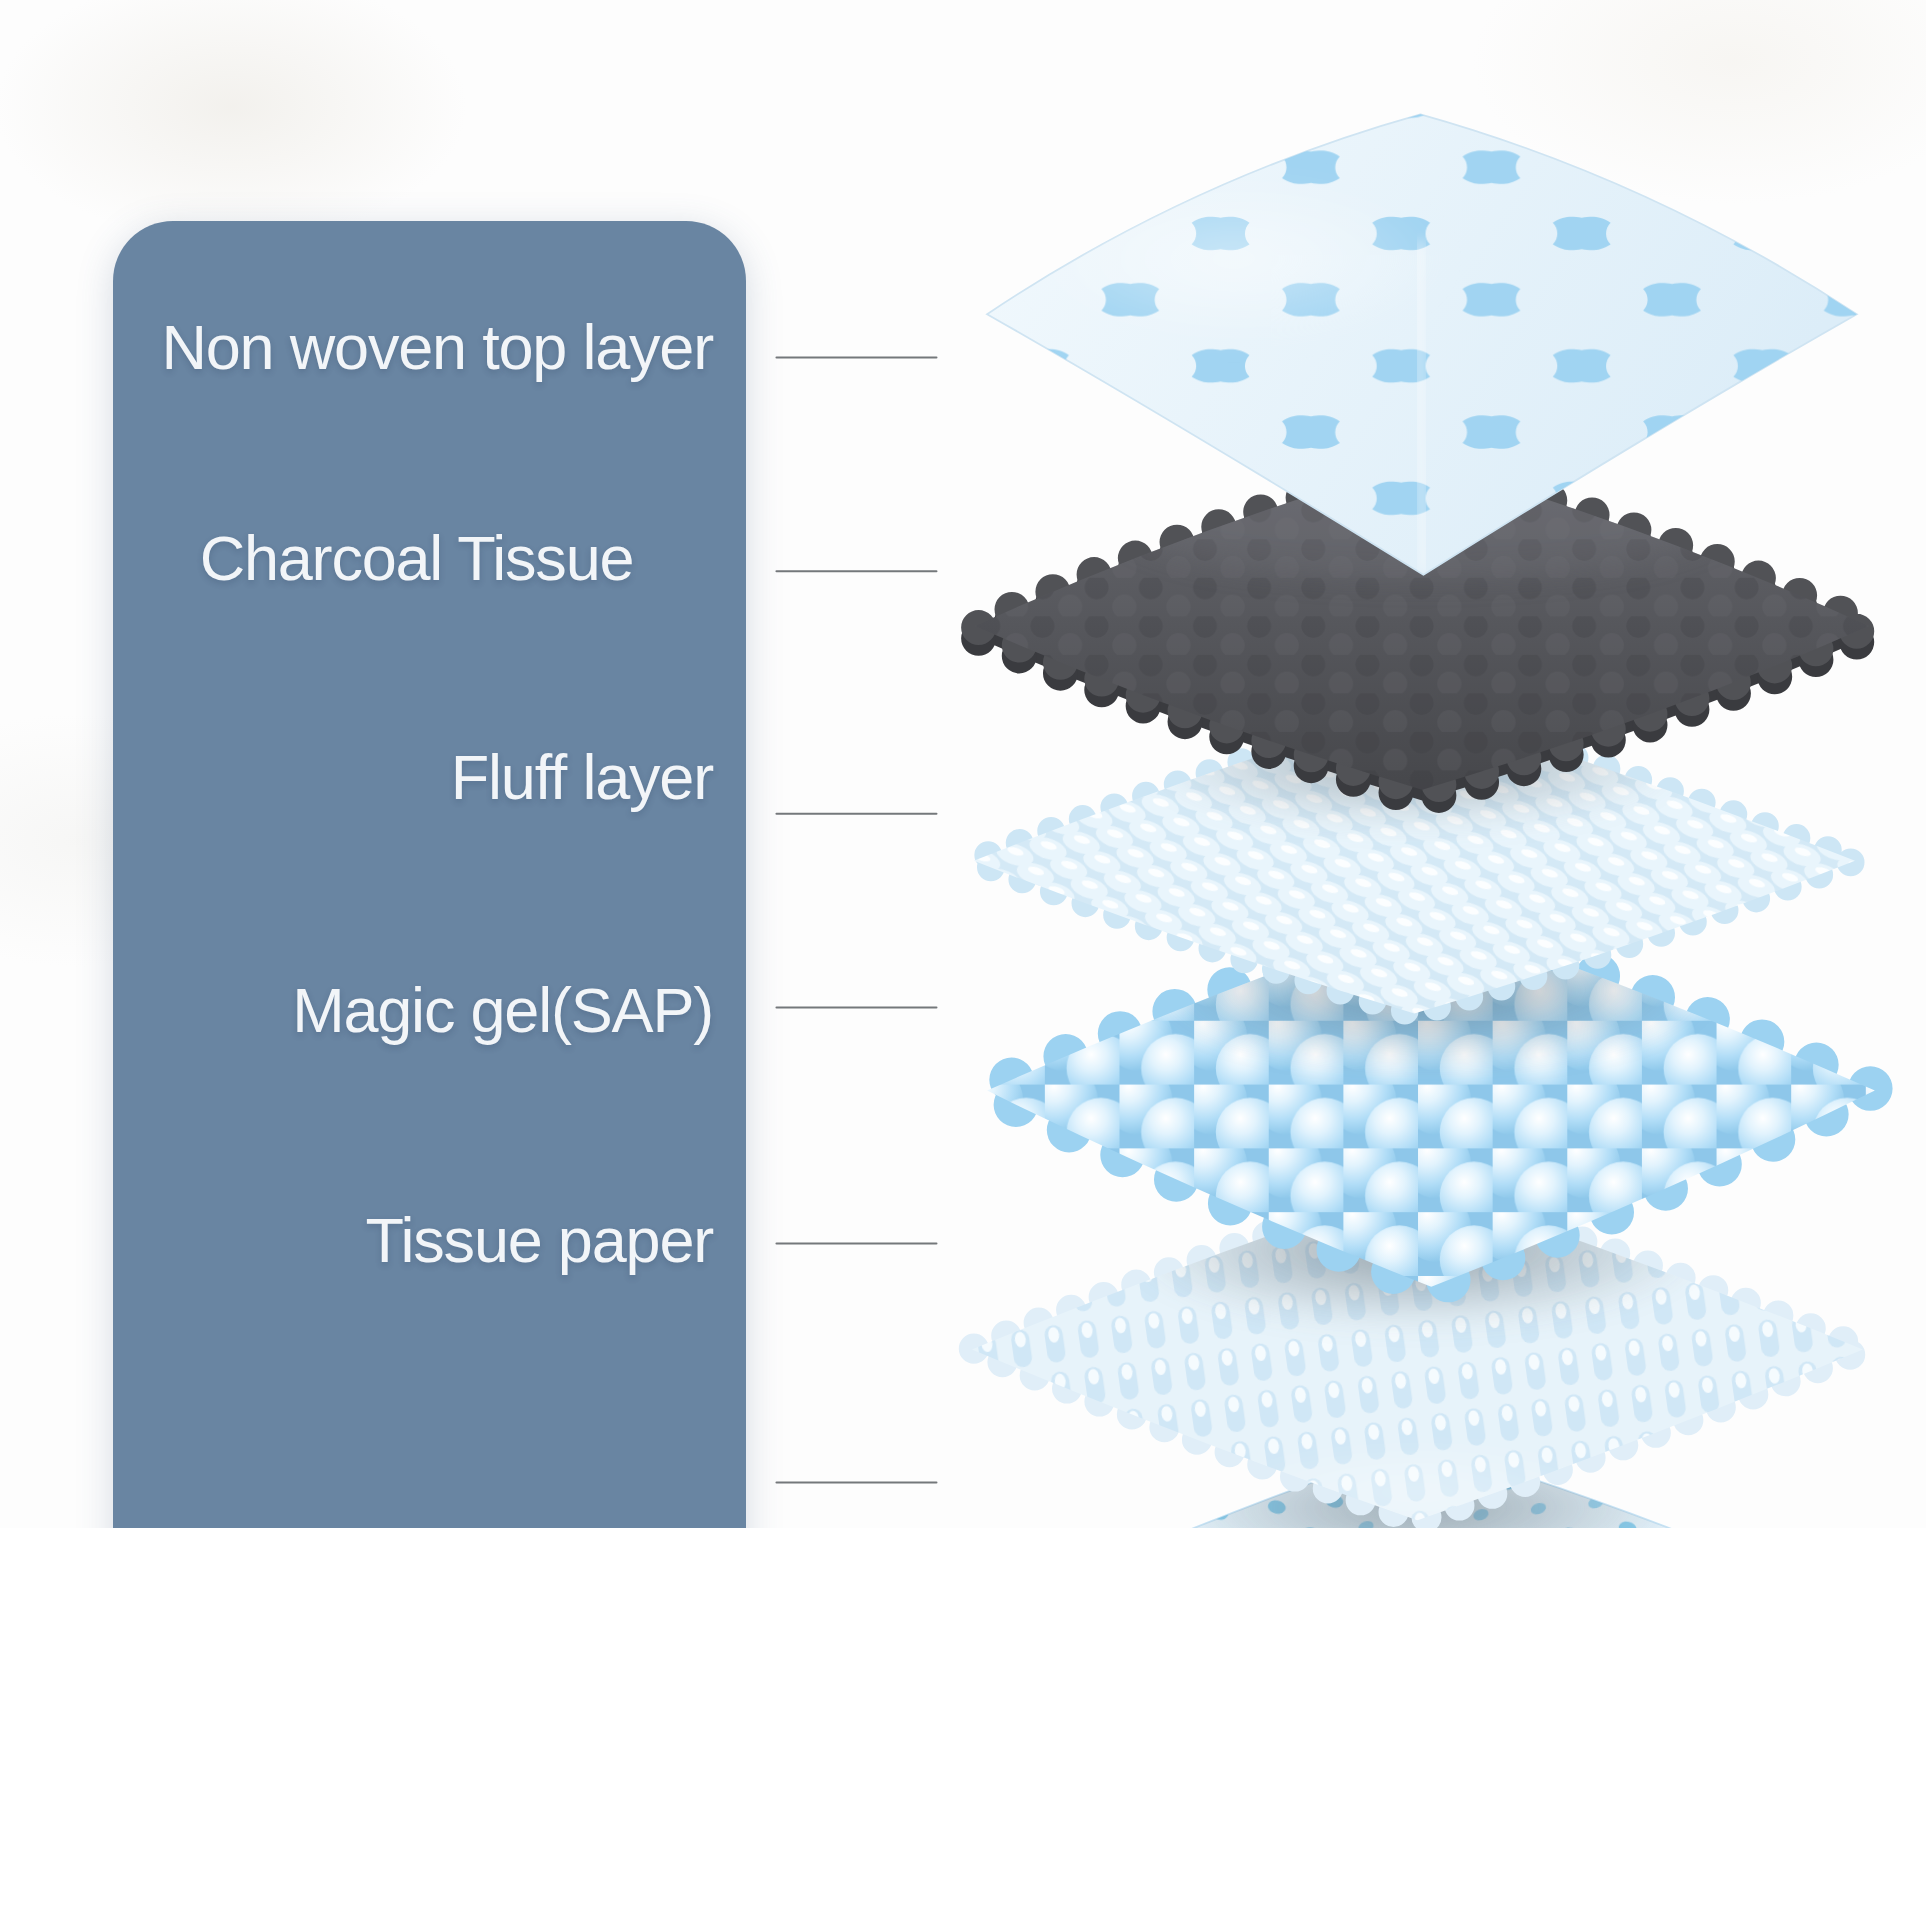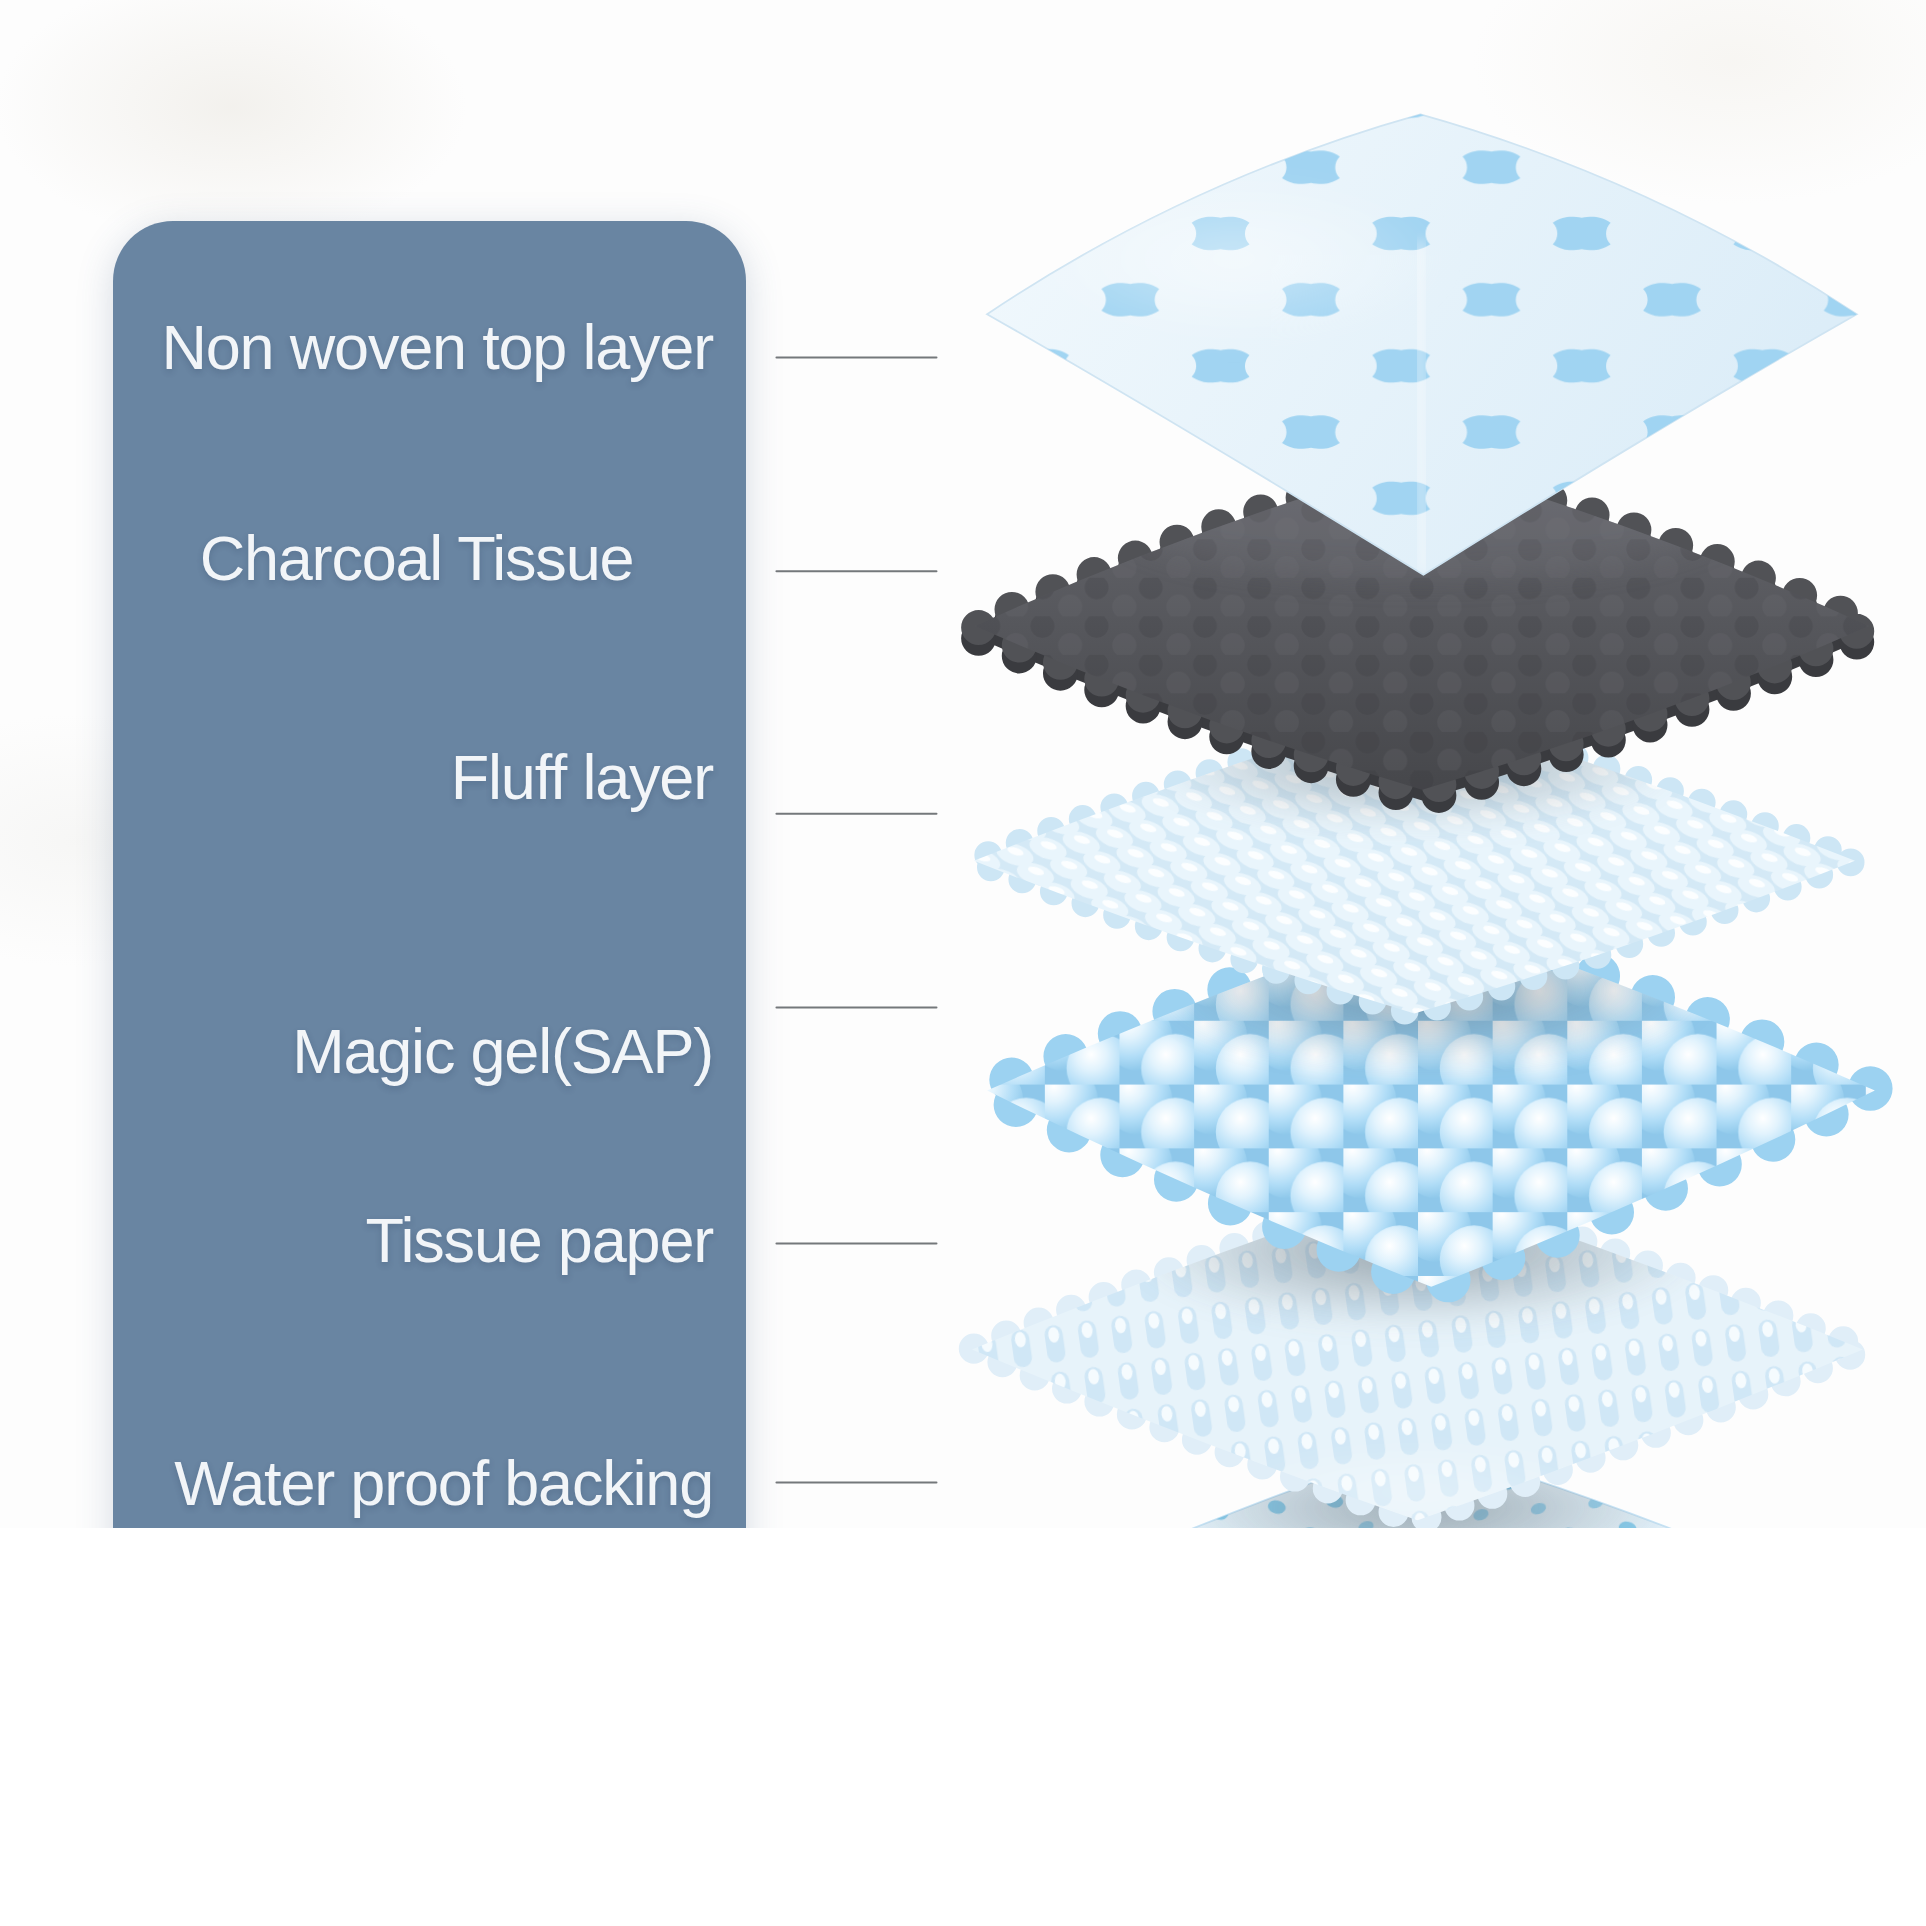--- a/index.html
+++ b/index.html
@@ -29,38 +29,37 @@
     font-size:63px;
     letter-spacing:-1.2px;
     line-height:1.1;
     color:#f2f5f8;
     text-shadow:0 2.4px 6px rgba(30,50,80,0.22);
     white-space:nowrap;
   }
   .label.l1{top:348px;}
   .label.l2{top:559px;text-align:center;}
   .label.l3{top:778px;}
-  .label.l4{top:1011px;margin-top:41px;}
+  .label.l4{top:1011px;}
   .label.l5{top:1241px;}
   .label.l6{top:1484px;}
   svg.scene{position:absolute;left:0;top:0;width:1926px;height:1926px;}
 </style>
 </head>
 <body>
 
 <div class="canvas">
 
   <div class="panel"></div>
 
   <div class="label l1">Non woven top layer</div>
   <div class="label l2">Charcoal Tissue</div>
   <div class="label l3">Fluff layer</div>
   <div class="label l4">Magic gel(SAP)</div>
   <div class="label l5">Tissue paper</div>
-  <div class="label l6">Water proof backing</div>
 
   <svg class="scene" viewBox="0 0 3200 3200">
     <defs>
 
       <linearGradient id="lgL1" x1="0" y1="0" x2="1" y2="0.35">
         <stop offset="0" stop-color="#f2f9fd"></stop>
           <stop offset="1" stop-color="#dcedf8"></stop>
       </linearGradient>
       <linearGradient id="lgL2" x1="0" y1="0" x2="0" y2="1">
         <stop offset="0" stop-color="#66676d"></stop>

